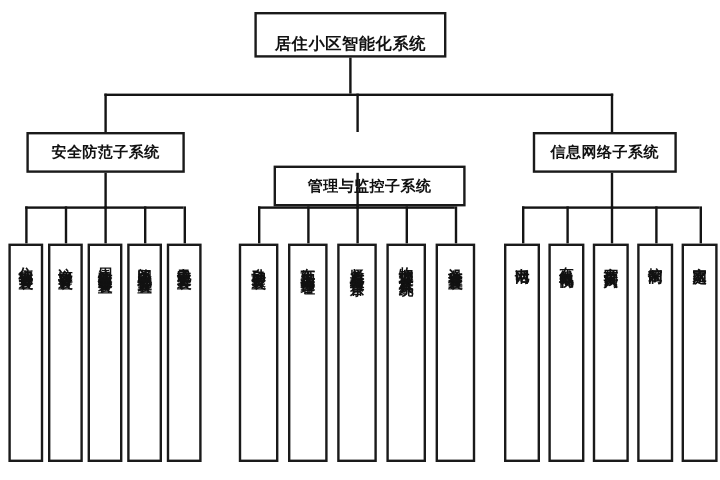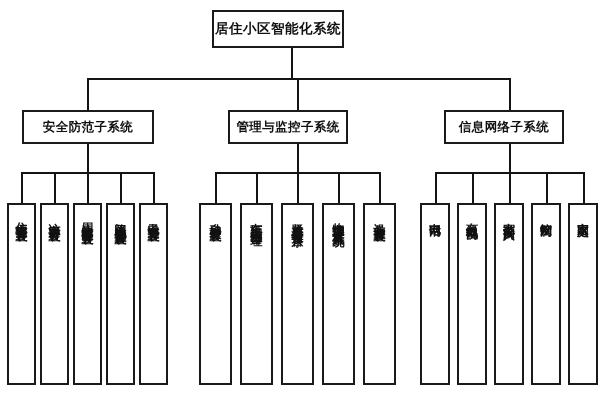--- a/index.html
+++ b/index.html
@@ -42,37 +42,38 @@
     display: flex;
     align-items: center;
     justify-content: center;
     text-align: center;
   }
 
   
   .box.root {
     left: 212px;
     top: 10px;
-    width: 132px;
+    width: 160px;
     height: 38px;
     font-size: 13.5px;
     font-weight: 700;
     letter-spacing: 0.5px;
+    align-items: flex-end;
   }
 
   
   .box.level2 {
     top: 110px;
     height: 34px;
     font-size: 12.5px;
     font-weight: 700;
     letter-spacing: 0.4px;
   }
   .box.level2.b1 { left: 22px;  width: 132px; font-family: Liberation Serif, serif; }
-  .box.level2.b2 { left: 228px; width: 120px; }
+  .box.level2.b2 { left: 228px; width: 160px; margin-top: 28px; }
   .box.level2.b3 { left: 444px; width: 120px; }
 
   
   .box.leaf {
     top: 203px;
     height: 182px;
     padding: 8px 2px;
     align-items: flex-start;
     justify-content: center;
   }

